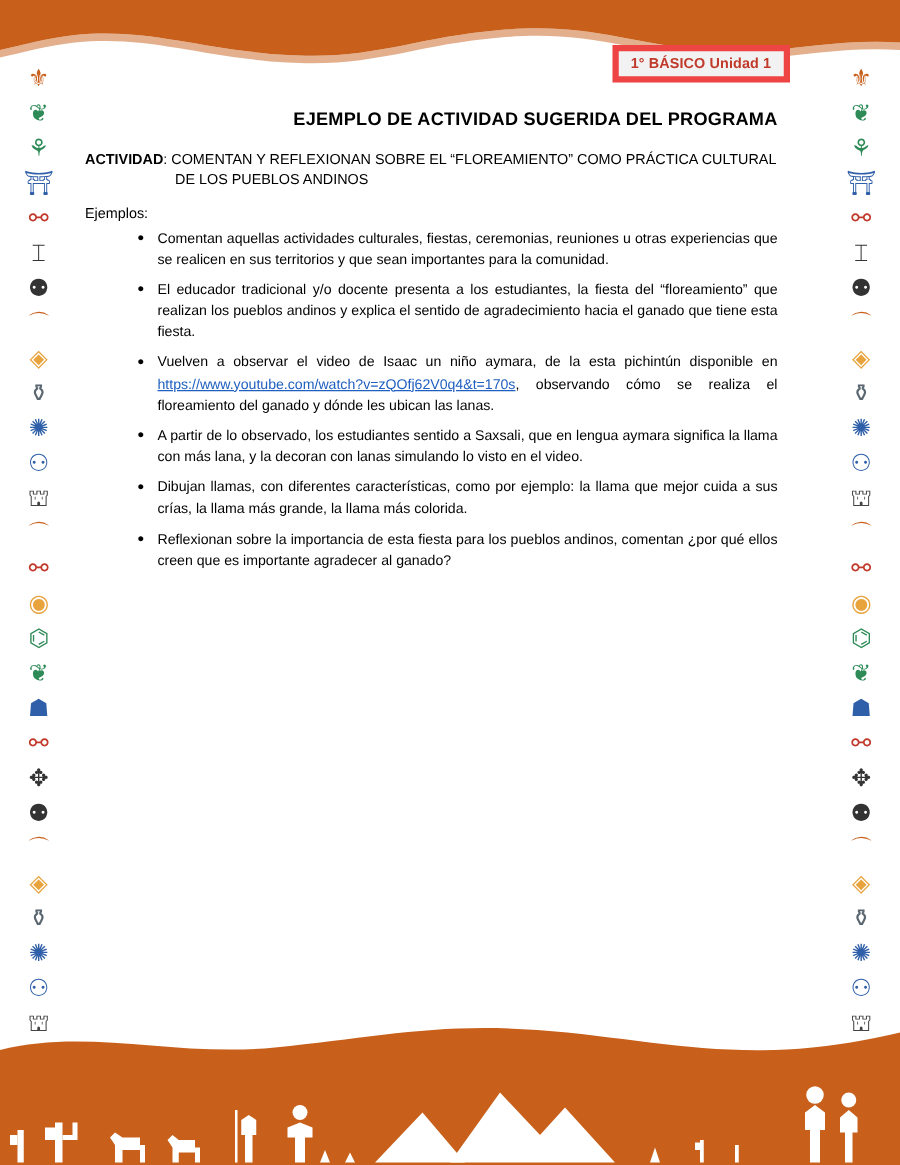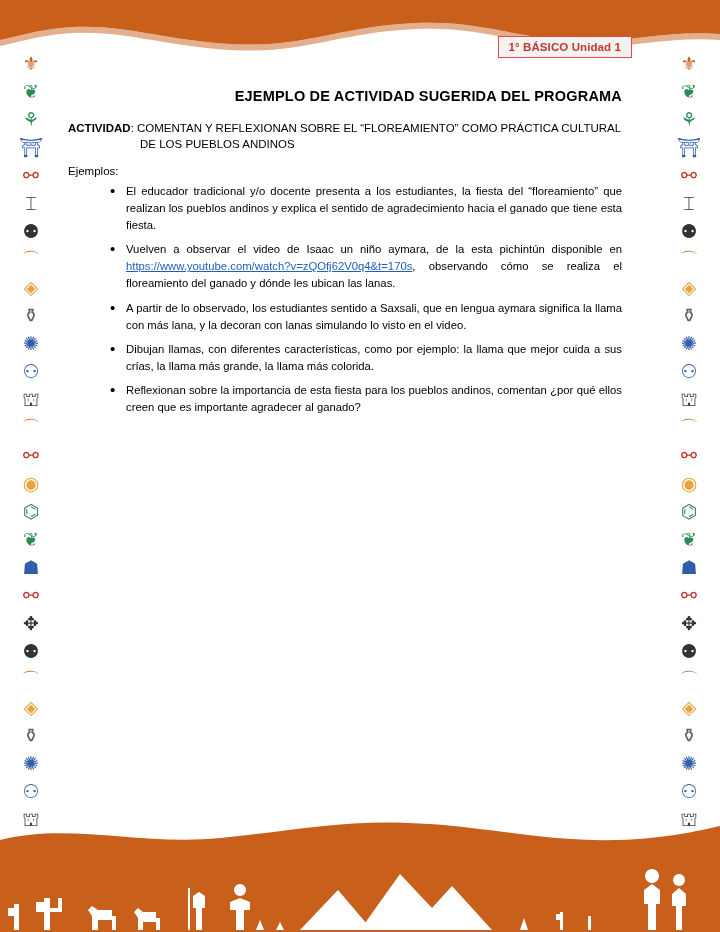--- a/index.html
+++ b/index.html
@@ -49,21 +49,21 @@
   }
   .glyph-col.left { left: 10px; }
   .glyph-col.right { right: 10px; }
   .glyph { display: block; text-align: center; }
 
   
   .unit-badge {
     position: absolute;
     top: 36px; right: 88px;
     background: #f2f2f2;
-    border: 1px solid #ef4444;
+    border: 5px solid #ef4444;
     color: #c0392b;
     font-weight: bold;
     font-size: 11.5px;
     padding: 4px 10px;
     letter-spacing: .1px;
     white-space: nowrap;
   }
 
   
   .doc {
@@ -215,20 +215,21 @@
 
 
     <div class="actividad">
       <span class="lbl">ACTIVIDAD</span><span>: COMENTAN Y REFLEXIONAN SOBRE EL “FLOREAMIENTO” COMO PRÁCTICA CULTURAL</span>
       <span class="line2">DE LOS PUEBLOS ANDINOS</span>
     </div>
 
     <div class="ejemplos">Ejemplos:</div>
 
     <ul class="bullets">
+      <li><span>Comentan aquellas actividades culturales, fiestas, ceremonias, reuniones u otras experiencias que se realicen en sus territorios y que sean importantes para la comunidad.</span></li>
       <li><span>El educador tradicional y/o docente presenta a los estudiantes, la fiesta del “floreamiento” que realizan los pueblos andinos y explica el sentido de agradecimiento hacia el ganado que tiene esta fiesta.</span></li>
       <li><span>Vuelven a observar el video de Isaac un niño aymara, de la esta pichintún disponible en </span><a class="link" href="#">https://www.youtube.com/watch?v=zQOfj62V0q4&amp;t=170s</a><span>, observando cómo se realiza el floreamiento del ganado y dónde les ubican las lanas.</span></li>
       <li><span>A partir de lo observado, los estudiantes sentido a </span><span class="bold">Saxsali</span><span>, que en lengua aymara significa la llama con más lana, y la decoran con lanas simulando lo visto en el video.</span></li>
       <li><span>Dibujan llamas, con diferentes características, como por ejemplo:  la llama que mejor cuida a sus crías, la llama más grande, la llama más colorida.</span></li>
       <li><span>Reflexionan sobre la importancia de esta fiesta para los pueblos andinos, comentan ¿por qué ellos creen que es importante agradecer al ganado?</span></li>
     </ul>
   </div>
 
   <div class="bottom-band">
     <svg width="720" height="120" viewBox="0 0 720 120" xmlns="http://www.w3.org/2000/svg">

